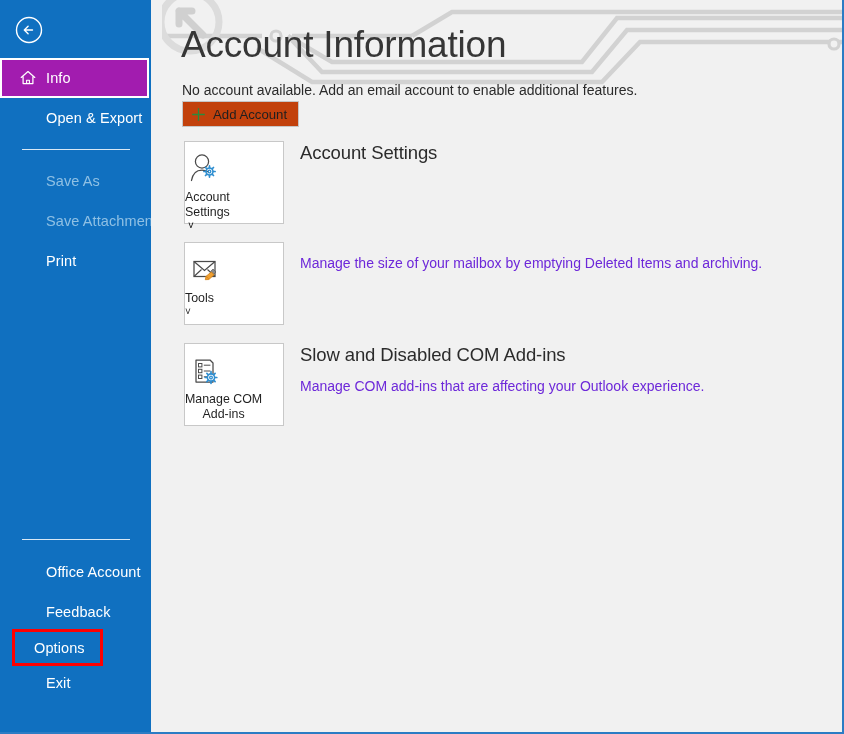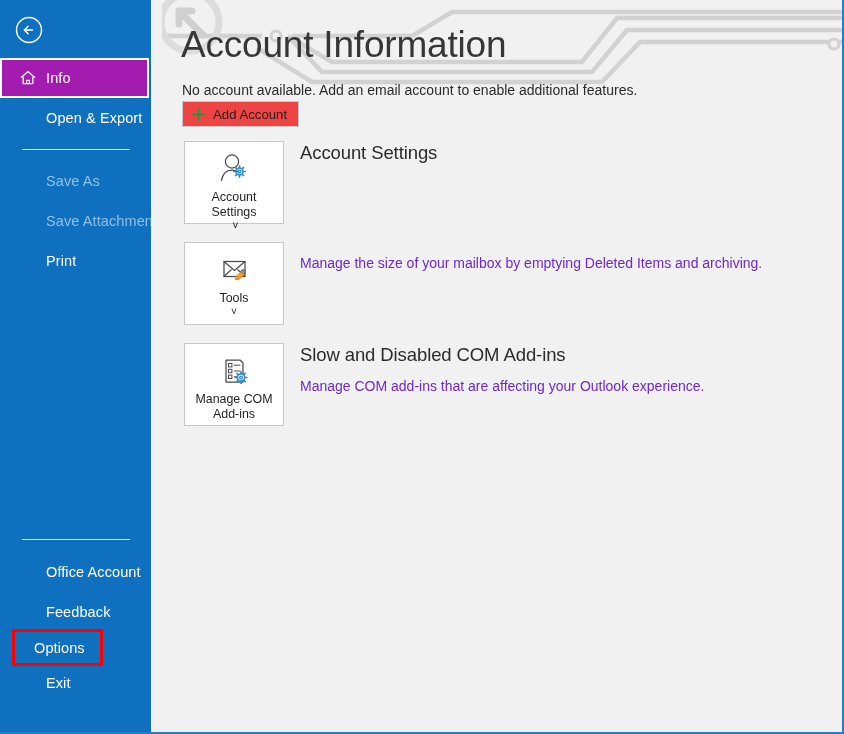--- a/index.html
+++ b/index.html
@@ -144,21 +144,21 @@
 
   .add-account-btn {
     position: absolute;
     left: 31px;
     top: 101px;
     height: 26px;
     padding: 0 11px 0 8px;
     display: flex;
     align-items: center;
     gap: 7px;
-    background: #ef4444;
+    background: #c2410c;
     border: 1px solid #c6c6c6;
     font-size: 13.2px;
     color: #1f1f1f;
     cursor: pointer;
     white-space: nowrap;
   }
 
   
   .section {
     position: absolute;
@@ -170,21 +170,21 @@
   .sec-mail  { top: 242px; }
   .sec-addin { top: 343px; }
 
   .big-btn {
     width: 100px;
     height: 83px;
     border: 1px solid #c8c8c8;
     background: #ffffff;
     display: flex;
     flex-direction: column;
-    align-items: center;
+    align-items: flex-start;
     justify-content: flex-start;
     padding-top: 9px;
     cursor: pointer;
     flex: 0 0 100px;
   }
   .big-btn .ico {
     width: 38px;
     height: 36px;
     display: flex;
     align-items: center;

